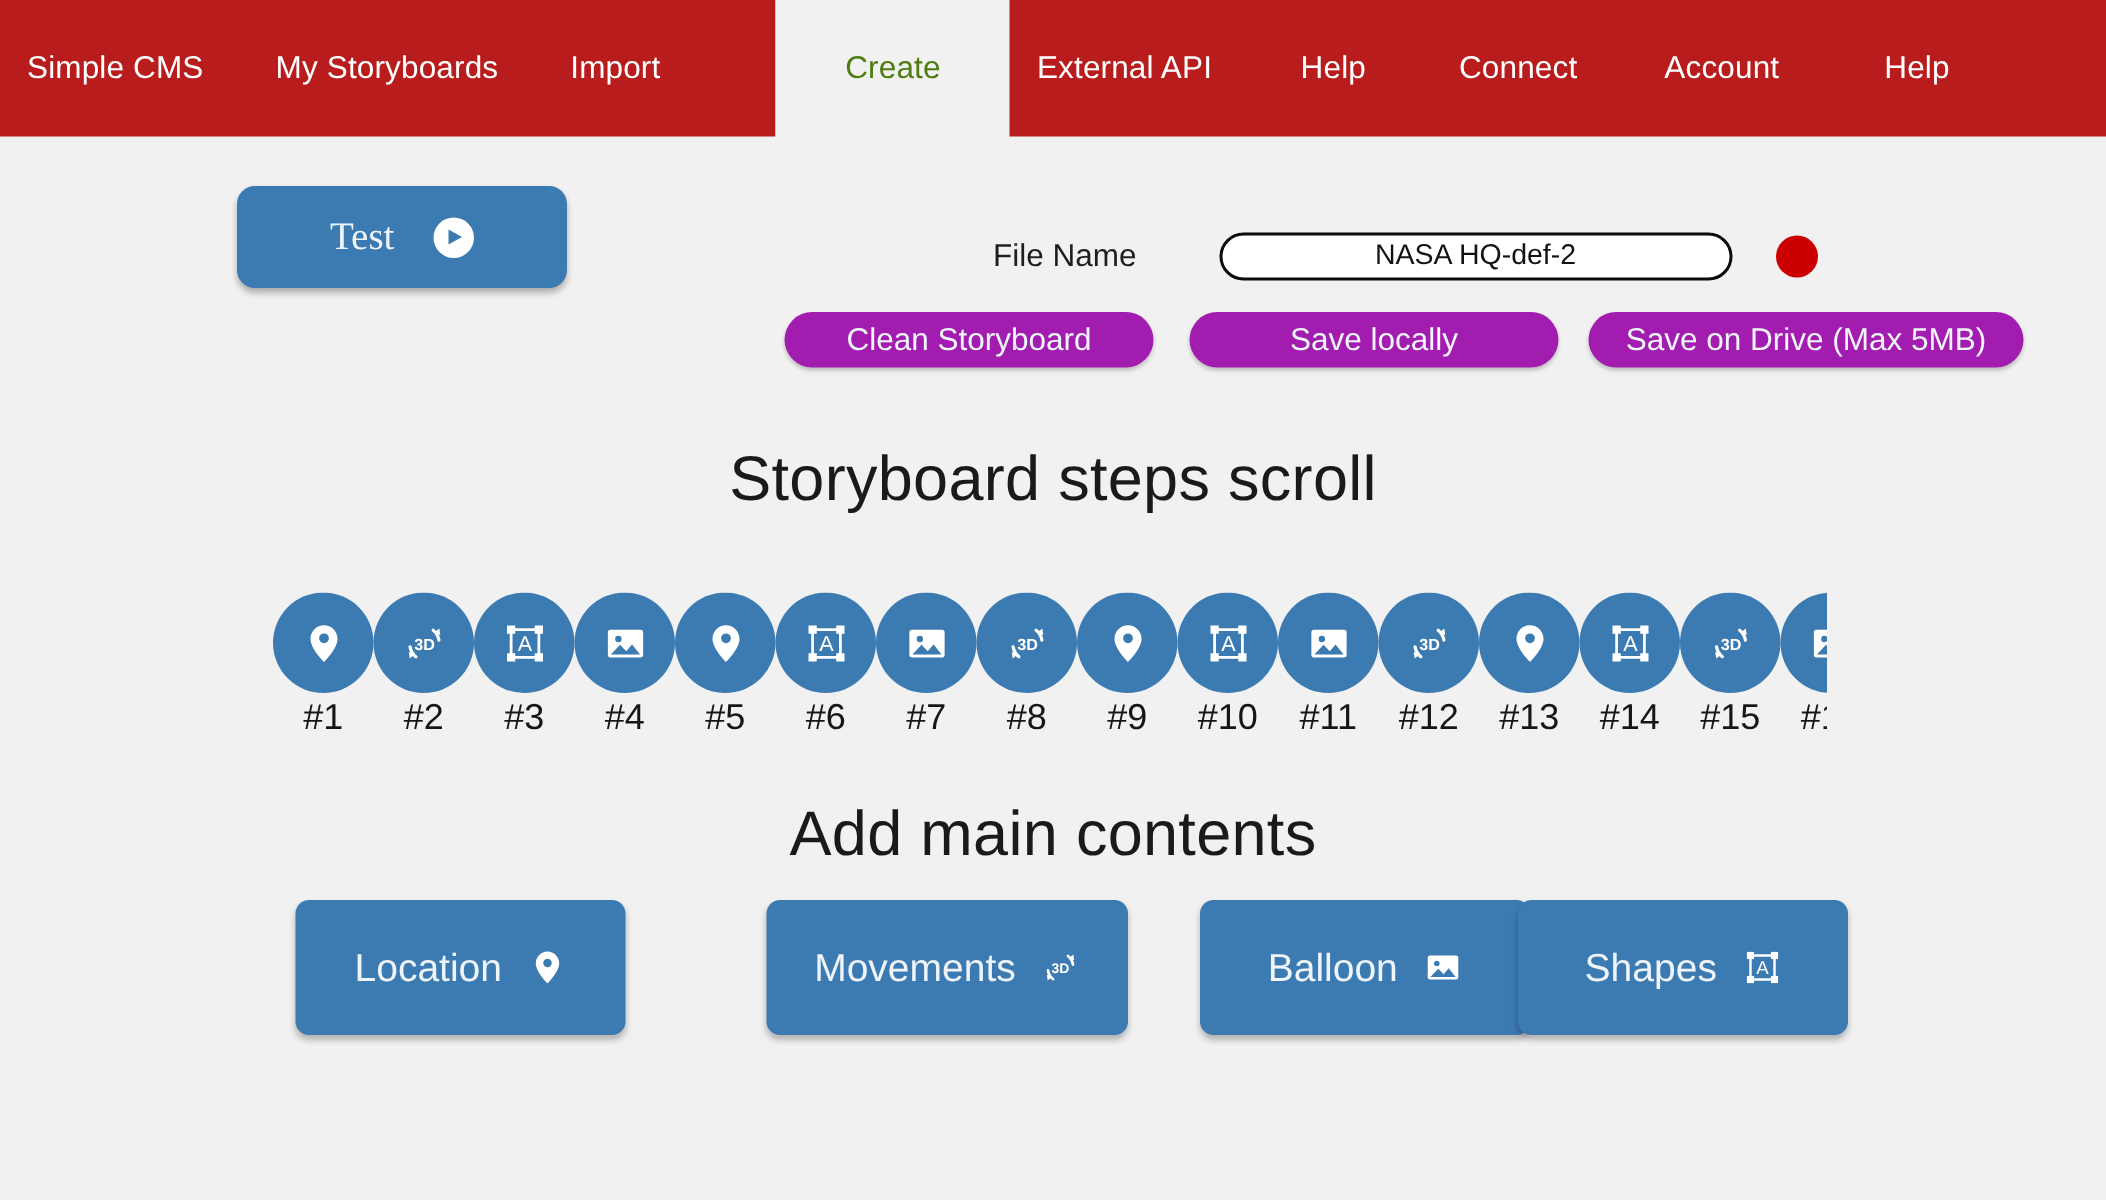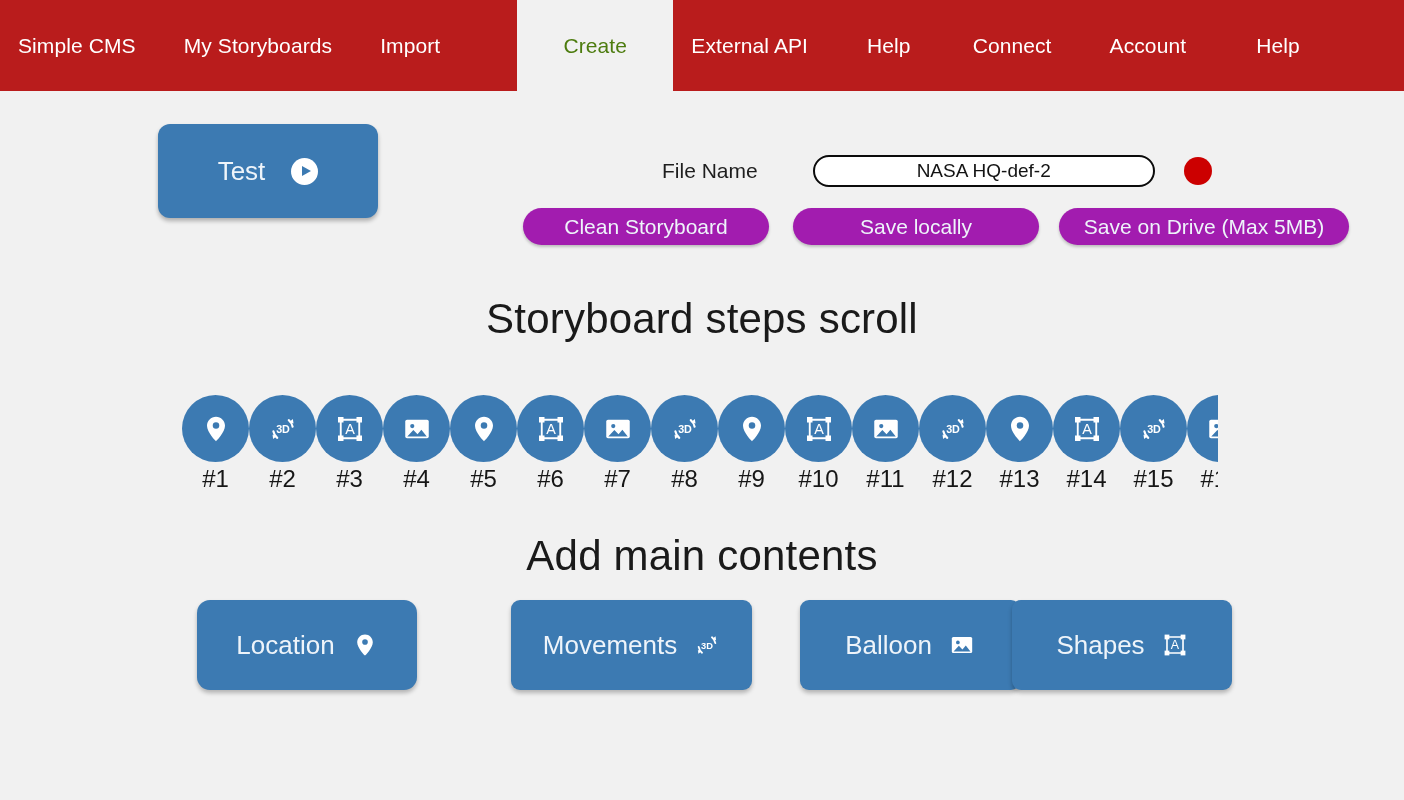--- a/index.html
+++ b/index.html
@@ -59,28 +59,28 @@
   .seg-right .nav-item { margin-right: 0; }
   .sp1 { width: 59px; }
   .sp2 { width: 62px; }
   .sp3 { width: 58px; }
   .sp4 { width: 70px; }
 
   
   .test-btn {
     position: absolute;
     left: 158px; top: 124px;
-    width: 220px; height: 94px;
+    width: 220px; height: 68px;
     background: #3c7ab2;
     border: none;
     border-radius: 12px;
     box-shadow: 0 3px 4px rgba(0,0,0,0.28);
     color: #eef4fa;
     font-size: 26px;
-    font-family: Liberation Sans, sans-serif;
+    font-family: Liberation Serif, serif;
     display: flex;
     align-items: center;
     justify-content: center;
     gap: 26px;
     cursor: pointer;
   }
   .play-icon {
     width: 27px; height: 27px;
     border-radius: 50%;
     background: #ffffff;
@@ -217,21 +217,21 @@
     color: #eef4fa;
     font-size: 26px;
     font-family: "Liberation Sans", sans-serif;
     display: flex;
     align-items: center;
     justify-content: center;
     gap: 17px;
     cursor: pointer;
   }
   .content-btn svg { width: 26px; height: 26px; display: block; }
-  .btn-location  { left: 197px;  width: 220px; border-radius: 13px; }
+  .btn-location  { left: 197px;  width: 220px; }
   .btn-movements { left: 511px;  width: 241px; }
   .btn-balloon   { left: 800px;  width: 220px; }
   .btn-shapes    { left: 1012px; width: 220px; }
 </style>
 </head>
 <body>
 
 <div id="app">
 
   <div class="navbar">

